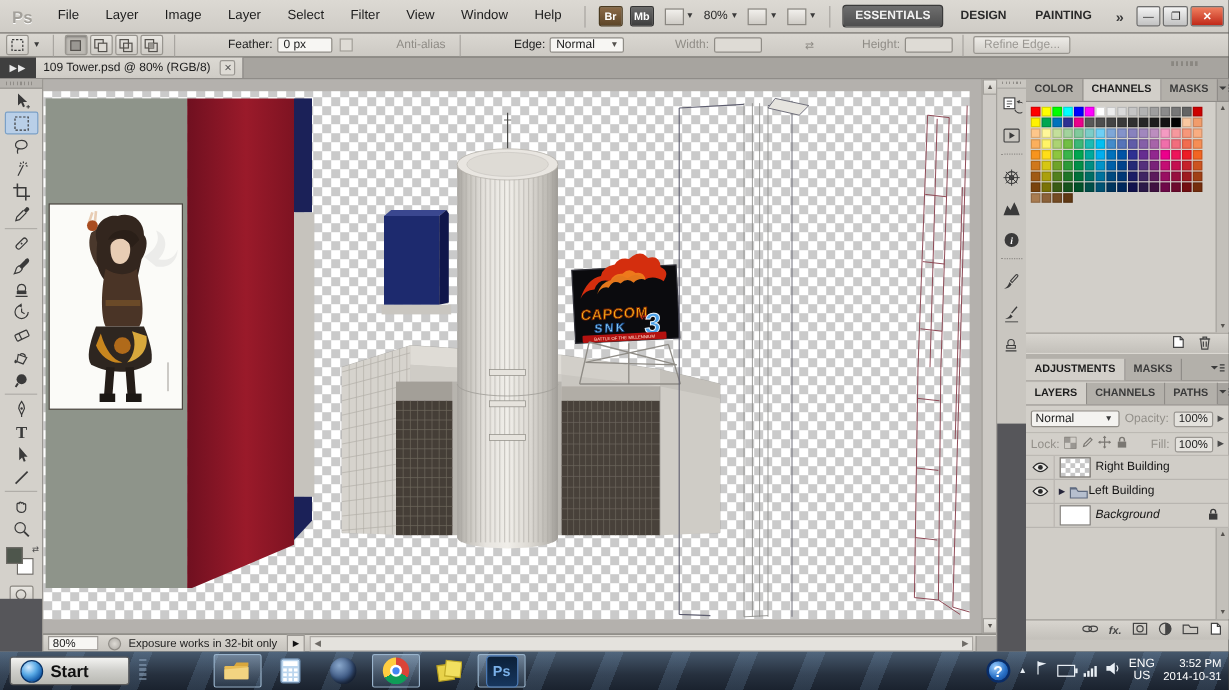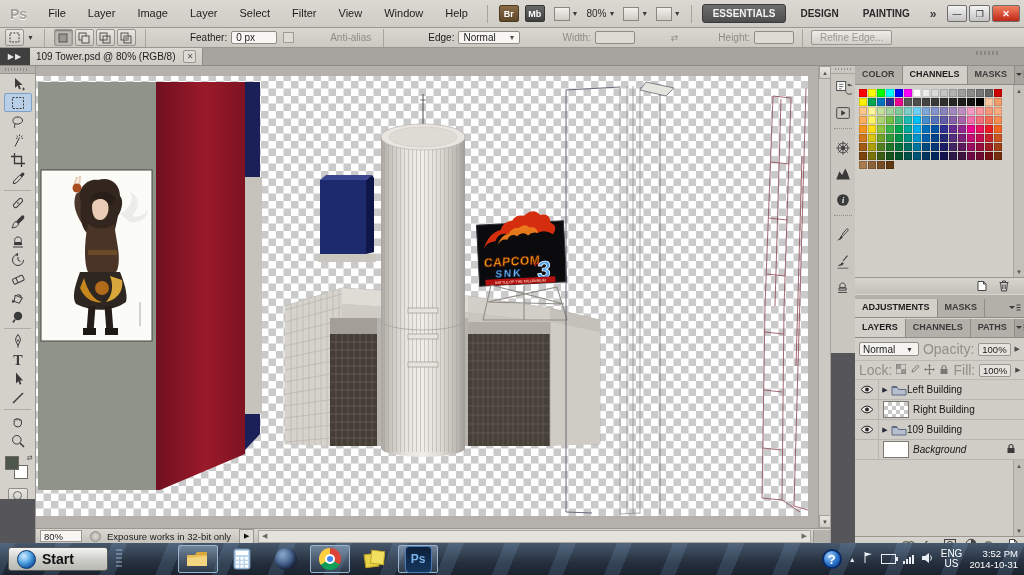--- a/index.html
+++ b/index.html
@@ -94,21 +94,21 @@
   .pscroll{position:absolute;right:0;top:0;width:11px;height:100%;background:#c3c0ba;border-left:1px solid #a8a5a0;box-sizing:border-box;}
   .pscroll span{position:absolute;left:0;width:10px;height:11px;font-size:6px;color:#55524e;display:flex;align-items:center;justify-content:center;}
   .pbottom{height:16px;background:linear-gradient(#d8d5cf,#c3c0ba);border-top:1px solid #9a9792;
     display:flex;align-items:center;justify-content:flex-end;gap:9px;padding:0 14px 0 0;}
   .hdr-tabs{display:flex;height:22px;background:#b3b0aa;border-bottom:1px solid #8f8c88;align-items:flex-end;border-top:1px solid #dad7d1;}
   
   .lrow{display:flex;align-items:center;height:22px;background:#d2cfc9;border-bottom:1px solid #bcb9b3;padding:0 4px;gap:4px;}
   .blendbox{width:78px;height:14px;background:#f4f3f0;border:1px solid #8f8c86;border-radius:2px;
     display:flex;align-items:center;font-size:10px;padding:0 3px;box-sizing:border-box;}
   .blendbox .caret{margin-left:auto;}
-  .dimlabel{color:#928f89;font-size:14px;}
+  .dimlabel{color:#928f89;font-size:10px;}
   .valbox{width:34px;height:13px;background:#e4e2dd;border:1px solid #9a9792;border-radius:2px;
     font-size:9.5px;display:flex;align-items:center;justify-content:flex-end;padding:0 3px;box-sizing:border-box;}
   .spin{font-size:7px;color:#4a4a4a;}
   .lockicons{display:flex;gap:4px;align-items:center;}
   .layerlist{background:#d0cdc7;}
   .layer{display:flex;align-items:center;height:19px;border-bottom:1px solid #b8b5b0;background:#d0cdc7;}
   .eyewell{width:24px;height:19px;border-right:1px solid #b8b5b0;display:flex;align-items:center;justify-content:center;box-sizing:border-box;}
   .expander{width:12px;font-size:7px;color:#26263a;text-align:center;}
   .thumb{width:26px;height:17px;border:1px solid #7c7974;box-sizing:border-box;margin:0 4px;}
   .thumb.checker{background:conic-gradient(#c8c8c8 25%,#fff 0 50%,#c8c8c8 0 75%,#fff 0) 0 0/8px 8px;}
@@ -827,48 +827,35 @@
         <span class="spin">▶</span>
       </div>
       <div class="layerlist">
         <div class="layer">
           <div class="eyewell">
             <svg width="14" height="9">
                 <path d="M1,4.5 Q7,-2.5 13,4.5 Q7,11.5 1,4.5 Z" fill="#ecebe7" stroke="#2a2a2a"></path>
                 <circle cx="7" cy="4.5" r="2" fill="#2a2a2a"></circle>
               </svg>
           </div>
-          <span class="expander">▶</span>
-          <svg width="16" height="12">
-              <path d="M1,3.5 L6,3.5 L7.5,5.5 L15,5.5 L15,11 L1,11 Z M1,3.5 V2.5 L5.5,2.5 L6.5,3.7" fill="#b6bfce" stroke="#5f6b80"></path>
-            </svg>
-          <span class="lname">Left Building</span>
+          <div class="thumb checker"></div>
+          <span class="lname">Right Building</span>
         </div>
         <div class="layer">
           <div class="eyewell">
             <svg width="14" height="9">
                 <path d="M1,4.5 Q7,-2.5 13,4.5 Q7,11.5 1,4.5 Z" fill="#ecebe7" stroke="#2a2a2a"></path>
                 <circle cx="7" cy="4.5" r="2" fill="#2a2a2a"></circle>
               </svg>
           </div>
-          <div class="thumb checker"></div>
-          <span class="lname">Right Building</span>
-        </div>
-        <div class="layer">
-          <div class="eyewell">
-            <svg width="14" height="9">
-                <path d="M1,4.5 Q7,-2.5 13,4.5 Q7,11.5 1,4.5 Z" fill="#ecebe7" stroke="#2a2a2a"></path>
-                <circle cx="7" cy="4.5" r="2" fill="#2a2a2a"></circle>
-              </svg>
-          </div>
           <span class="expander">▶</span>
           <svg width="16" height="12">
               <path d="M1,3.5 L6,3.5 L7.5,5.5 L15,5.5 L15,11 L1,11 Z M1,3.5 V2.5 L5.5,2.5 L6.5,3.7" fill="#b6bfce" stroke="#5f6b80"></path>
             </svg>
-          <span class="lname">109 Building</span>
+          <span class="lname">Left Building</span>
         </div>
         <div class="layer">
           <div class="eyewell"></div>
           <div class="thumb white"></div>
           <span class="lname italic">Background</span>
           <span class="llock">
             <svg width="10" height="11">
                 <rect x="1.5" y="5" width="7" height="5" fill="#3a3a3a"></rect>
                 <path d="M3,5 V3.5 a2,2 0 0 1 4,0 V5" fill="none" stroke="#3a3a3a" stroke-width="1.2"></path>
               </svg>

